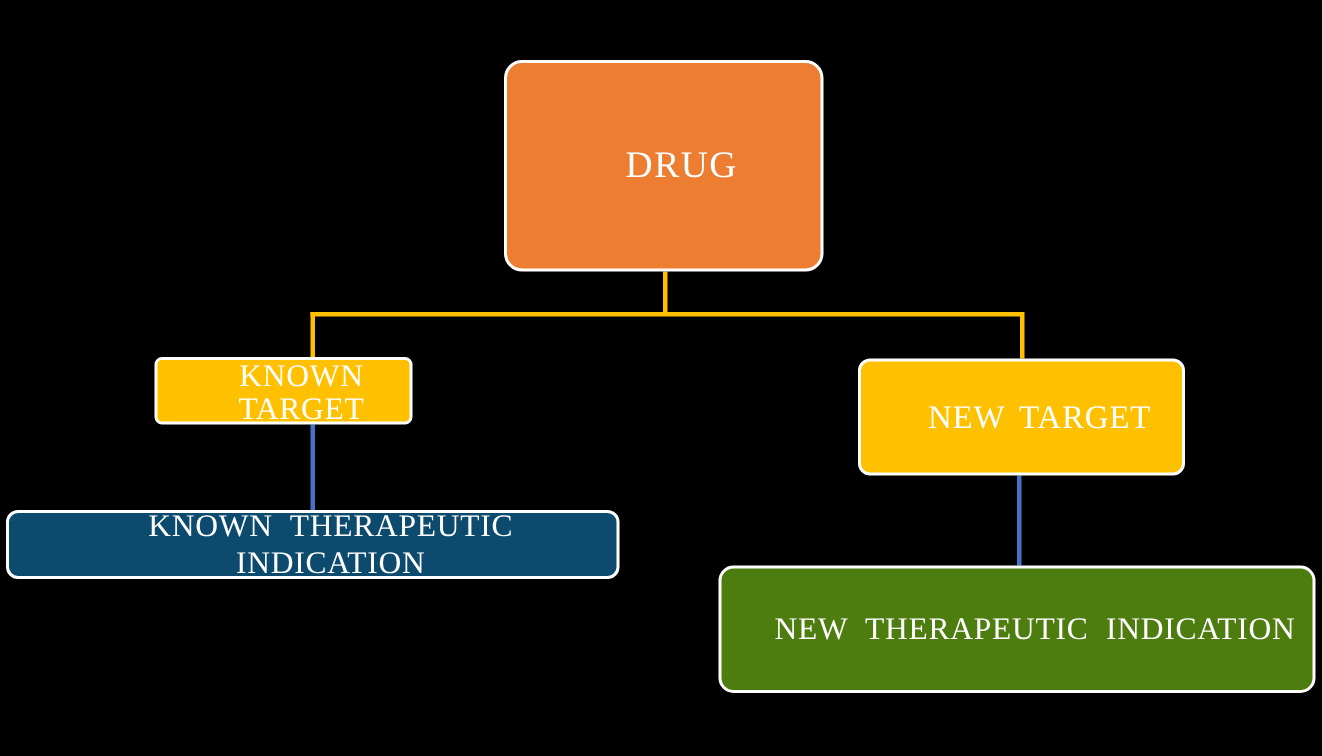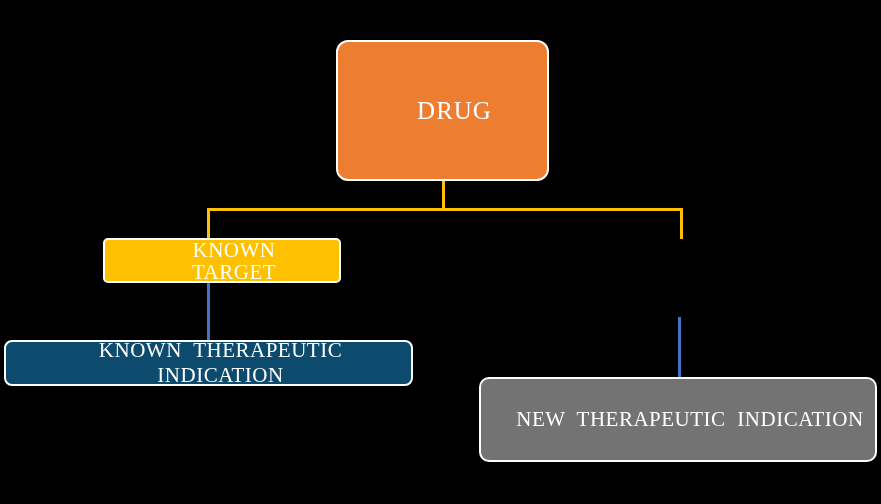--- a/index.html
+++ b/index.html
@@ -32,21 +32,21 @@
   }
   .node-drug {
     left: 336px; top: 40px;
     width: 213px; height: 141px;
     border-radius: 12px;
     font-size: 25px;
     letter-spacing: 1px;
   }
   .node-known-target {
     left: 103px; top: 238px;
-    width: 238px; height: 45px;
+    width: 172px; height: 45px;
     border-radius: 5px;
     font-size: 21px;
     line-height: 22px;
     letter-spacing: 0.5px;
     overflow: visible;
   }
   .node-known-target .label { width: 120px; }
   .node-new-target {
     left: 572px; top: 239px;
     width: 218px; height: 78px;
@@ -94,22 +94,25 @@
   <div class="connector conn-blue-right" style="background-color: rgb(68, 114, 196);"></div>
 
   <div class="node node-drug" style="background-color: rgb(237, 125, 49);">
     <span class="label">DRUG</span>
   </div>
 
   <div class="node node-known-target" style="background-color: rgb(255, 192, 0);">
     <span class="label">KNOWN TARGET</span>
   </div>
 
+  <div class="node node-new-target" style="background-color: rgb(255, 192, 0);">
+    <span class="label">NEW TARGET</span>
+  </div>
 
   <div class="node node-known-ti" style="background-color: #0c4a6e;">
     <span class="label">KNOWN THERAPEUTIC INDICATION</span>
   </div>
 
-  <div class="node node-new-ti" style="background-color: #737373;">
+  <div class="node node-new-ti" style="background-color: #4d7c0f;">
     <span class="label">NEW THERAPEUTIC INDICATION</span>
   </div>
 
 </div>
 
 </body></html>

